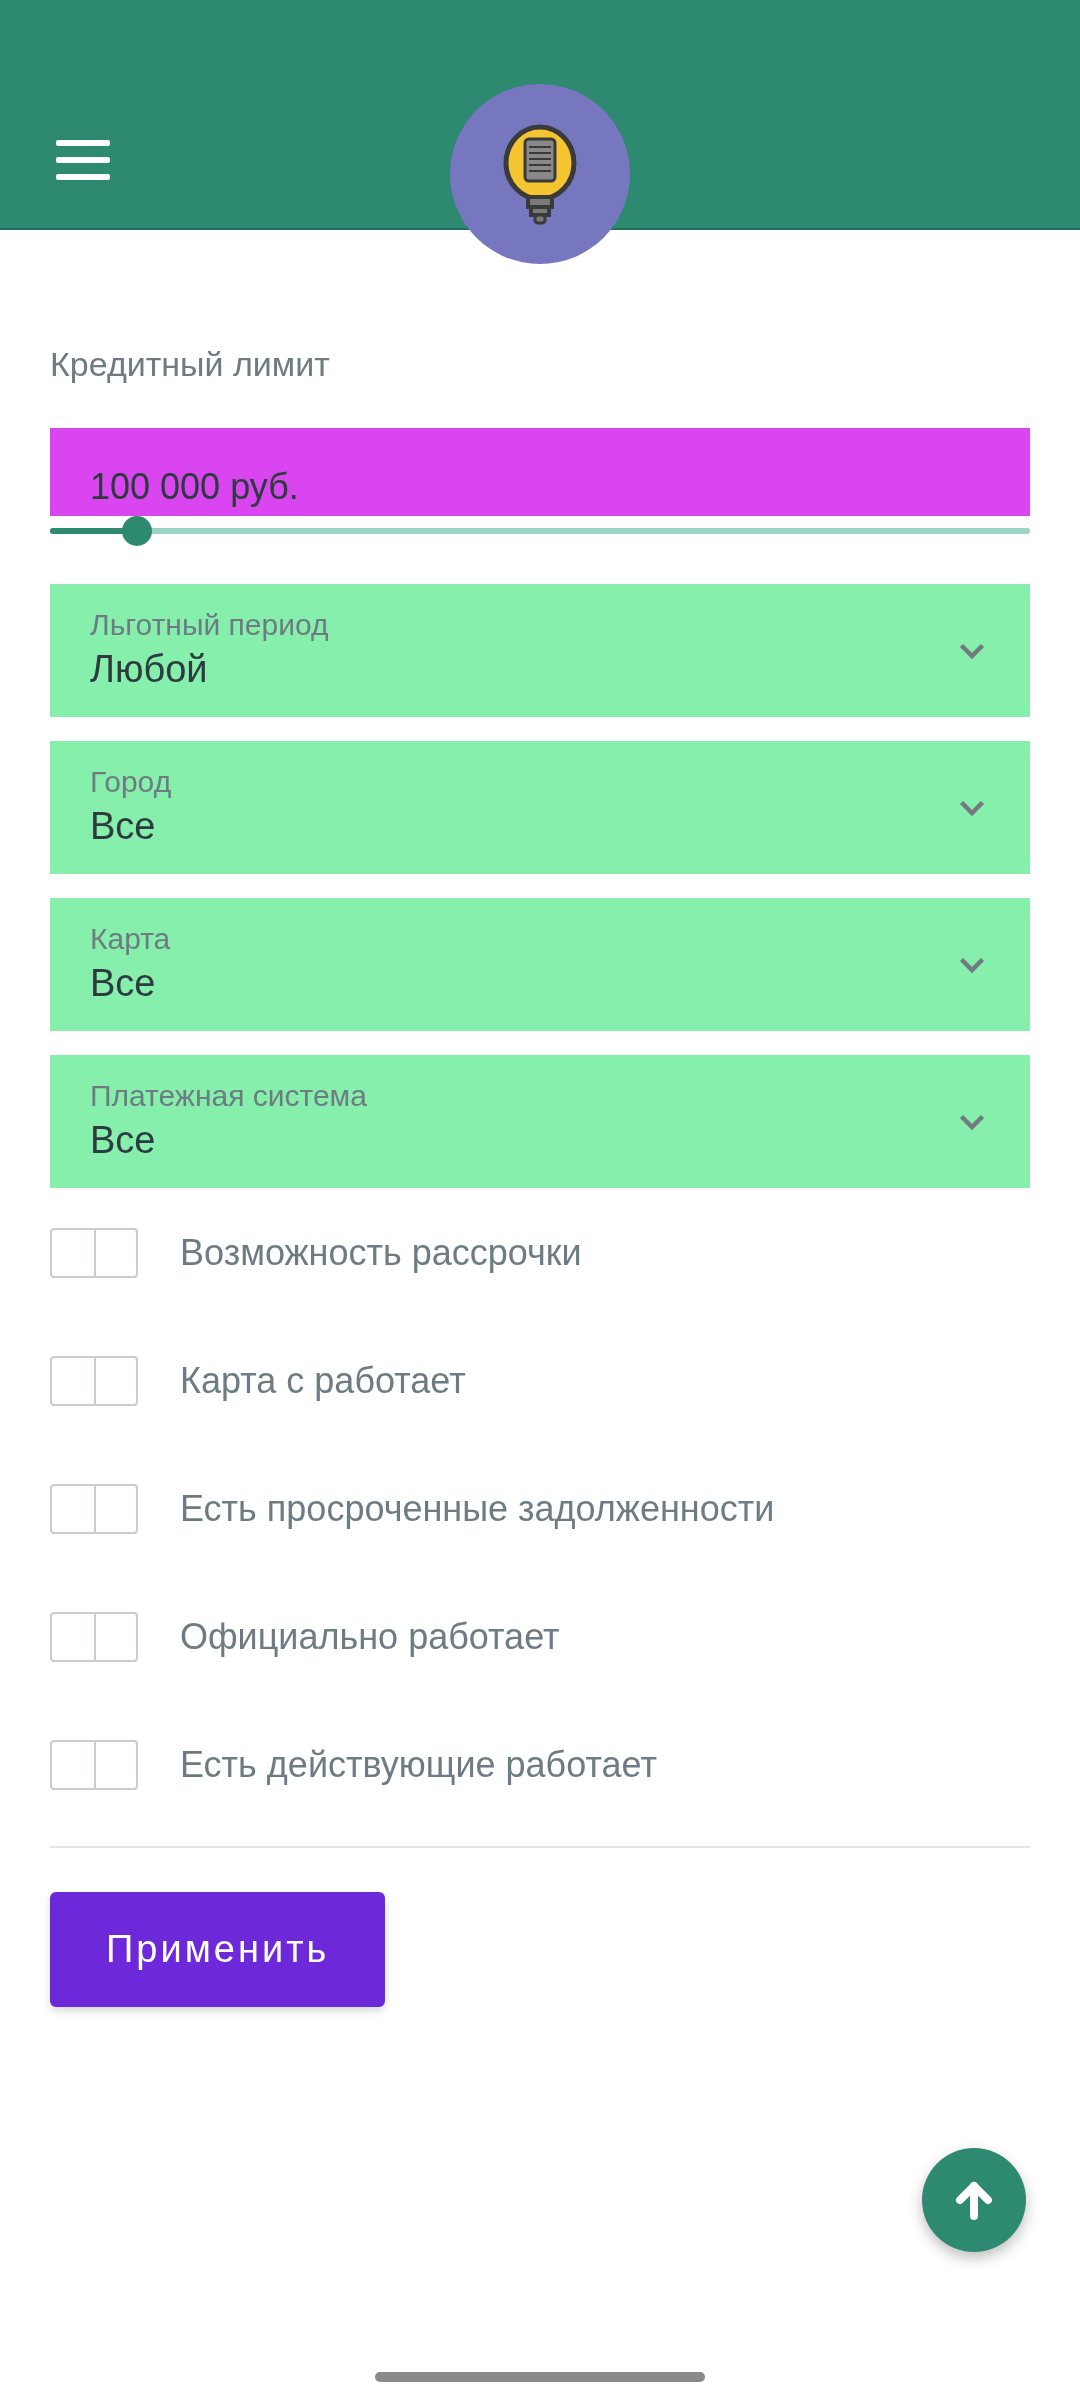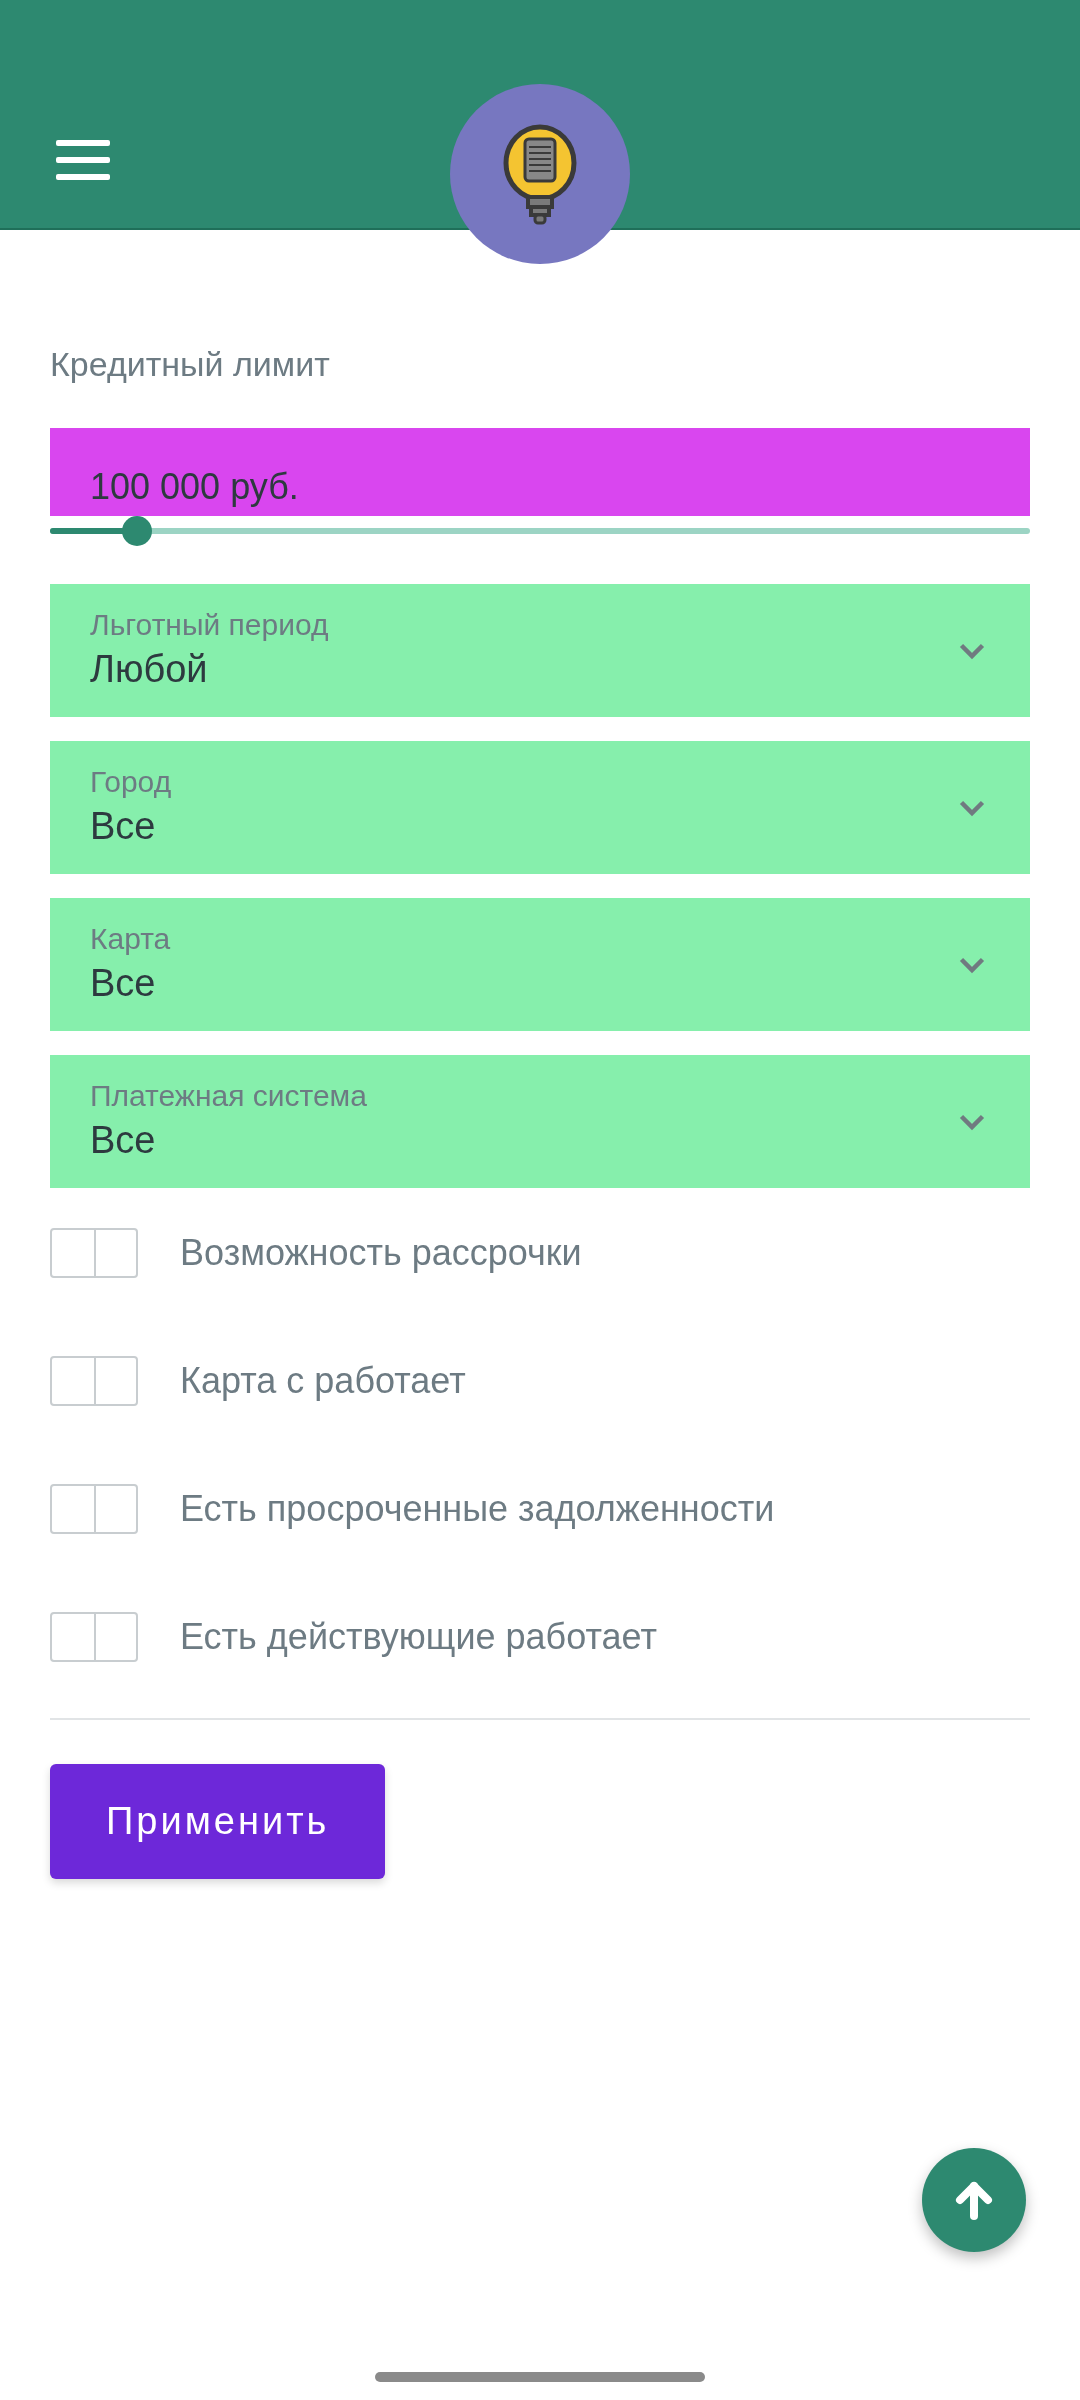--- a/index.html
+++ b/index.html
@@ -120,20 +120,24 @@
     <div class="toggle-row">
       <div class="toggle-box"></div>
       <div class="toggle-label">Карта с работает</div>
     </div>
     <div class="toggle-row">
       <div class="toggle-box"></div>
       <div class="toggle-label">Есть просроченные задолженности</div>
     </div>
     <div class="toggle-row">
       <div class="toggle-box"></div>
+      <div class="toggle-label">Официально работает</div>
+    </div>
+    <div class="toggle-row">
+      <div class="toggle-box"></div>
       <div class="toggle-label">Есть действующие работает</div>
     </div>
   </div>
 
   <div class="divider"></div>
 
   <button class="apply-btn">Применить</button>
 </div>
 
 <div class="fab">

